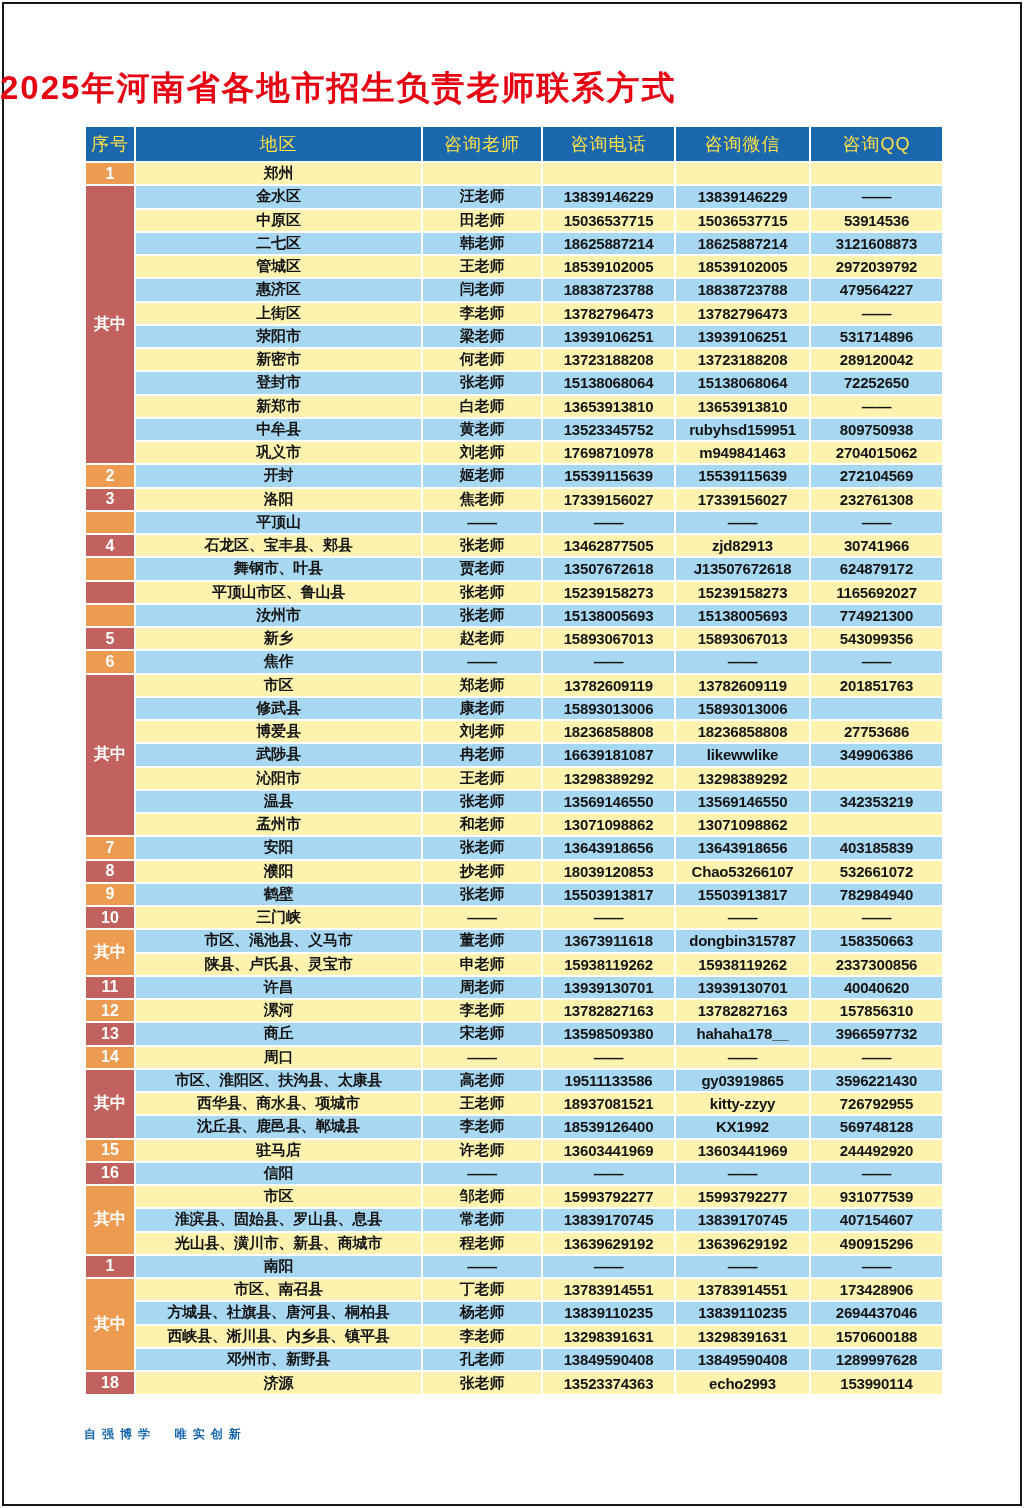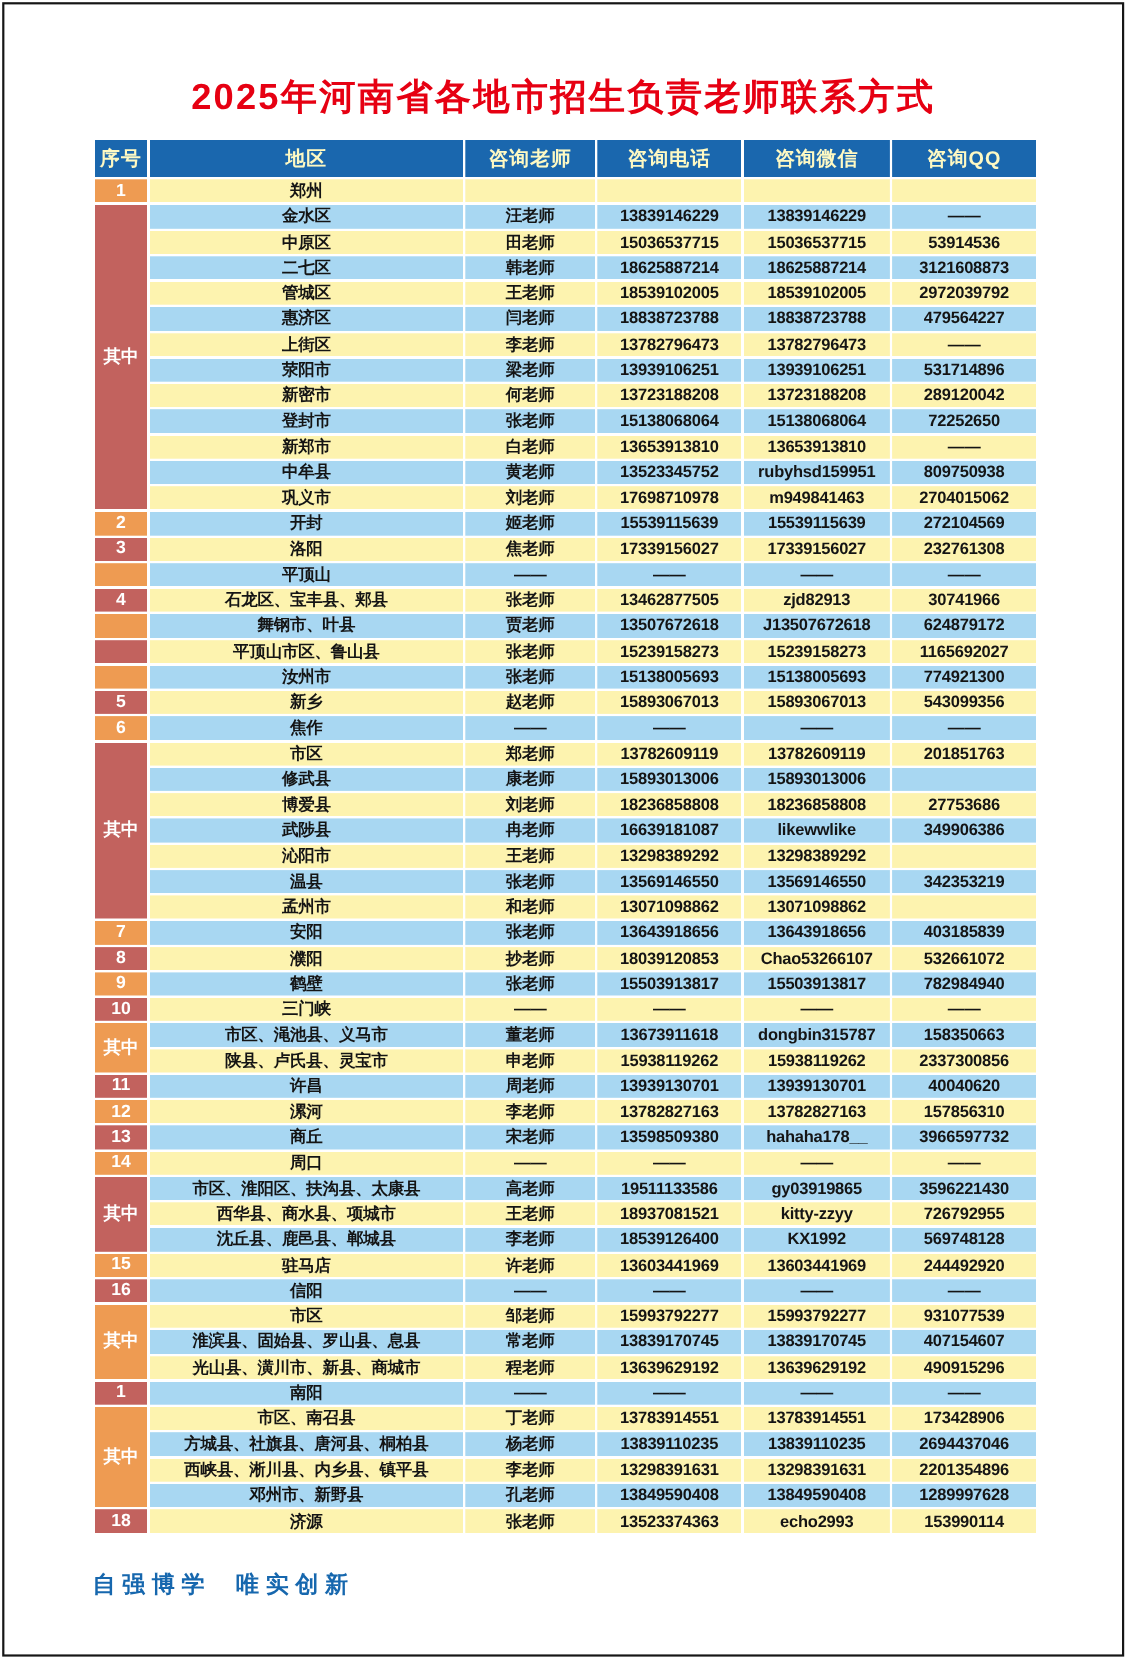--- a/index.html
+++ b/index.html
@@ -24,21 +24,20 @@
   .frame {
     position: absolute;
     left: 2px; top: 2px; right: 2px; bottom: 2px;
     border: 2px solid #161616;
     pointer-events: none;
   }
   .title {
     position: absolute;
     top: 66px; left: 0;
     width: 100%;
-    text-align: center;
     color: var(--title-red);
     font-size: 33px;
     font-weight: bold;
     letter-spacing: 2px;
     white-space: nowrap;
   }
   table.contact {
     position: absolute;
     left: 84px; top: 125px;
     width: 858px; height: 1271px;
@@ -48,23 +47,23 @@
   th, td {
     border: 2px solid #ffffff;
     text-align: center;
     vertical-align: middle;
     padding: 0;
     overflow: hidden;
     white-space: nowrap;
   }
   thead th {
     background: var(--header-blue);
-    color: #fef9c3;
+    color: #fde047;
     font-size: 18px;
-    font-weight: bold;
+    font-weight: normal;
     height: 36px;
     letter-spacing: 1px;
   }
   td {
     font-size: 15px;
     font-weight: bold;
     color: var(--text-dark);
     letter-spacing: -0.2px;
   }
   td.serial {
@@ -73,25 +72,24 @@
     letter-spacing: 0;
   }
   td.tone-orange { background: var(--serial-orange); }
   td.tone-brick  { background: var(--serial-brick); }
   tr.yellow td.data { background: var(--row-yellow); }
   tr.blue   td.data { background: var(--row-blue); }
   .slogan {
     position: absolute;
     left: 84px; top: 1426px;
     color: var(--slogan-blue);
-    font-size: 21px;
+    font-size: 12px;
     font-weight: bold;
     letter-spacing: 6px;
     white-space: pre;
-    font-family: Liberation Serif, serif;
   }
 </style>
 </head>
 <body>
 
 <div class="frame"></div>
 
 <div class="title">2025年河南省各地市招生负责老师联系方式</div>
 
 <table class="contact">
@@ -489,21 +487,21 @@
         <td class="data">杨老师</td>
         <td class="data">13839110235</td>
         <td class="data">13839110235</td>
         <td class="data">2694437046</td>
       </tr>
       <tr class="yellow">
         <td class="data">西峡县、淅川县、内乡县、镇平县</td>
         <td class="data">李老师</td>
         <td class="data">13298391631</td>
         <td class="data">13298391631</td>
-        <td class="data">2201354896</td>
+        <td class="data">1570600188</td>
       </tr>
       <tr class="blue">
         <td class="data">邓州市、新野县</td>
         <td class="data">孔老师</td>
         <td class="data">13849590408</td>
         <td class="data">13849590408</td>
         <td class="data">1289997628</td>
       </tr>
       <tr class="yellow">
         <td rowspan="1" class="serial tone-brick">18</td>

